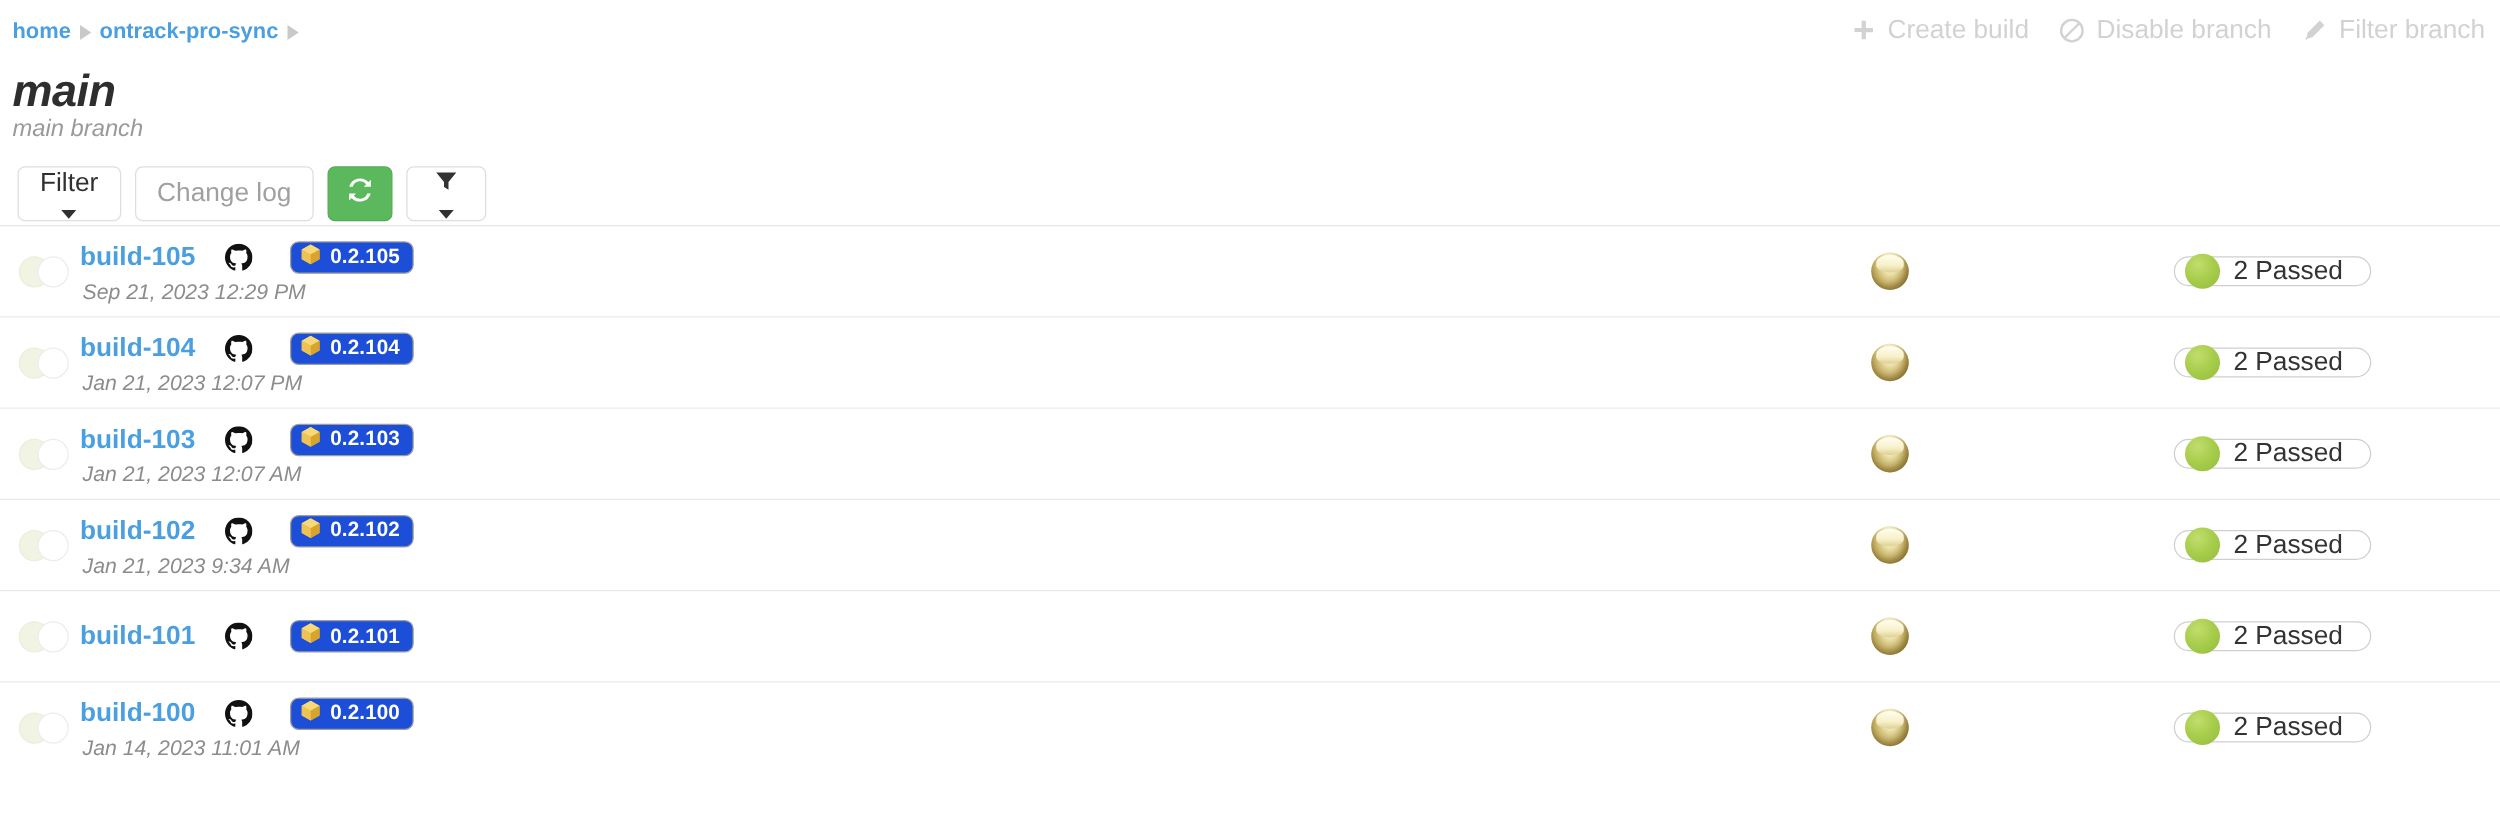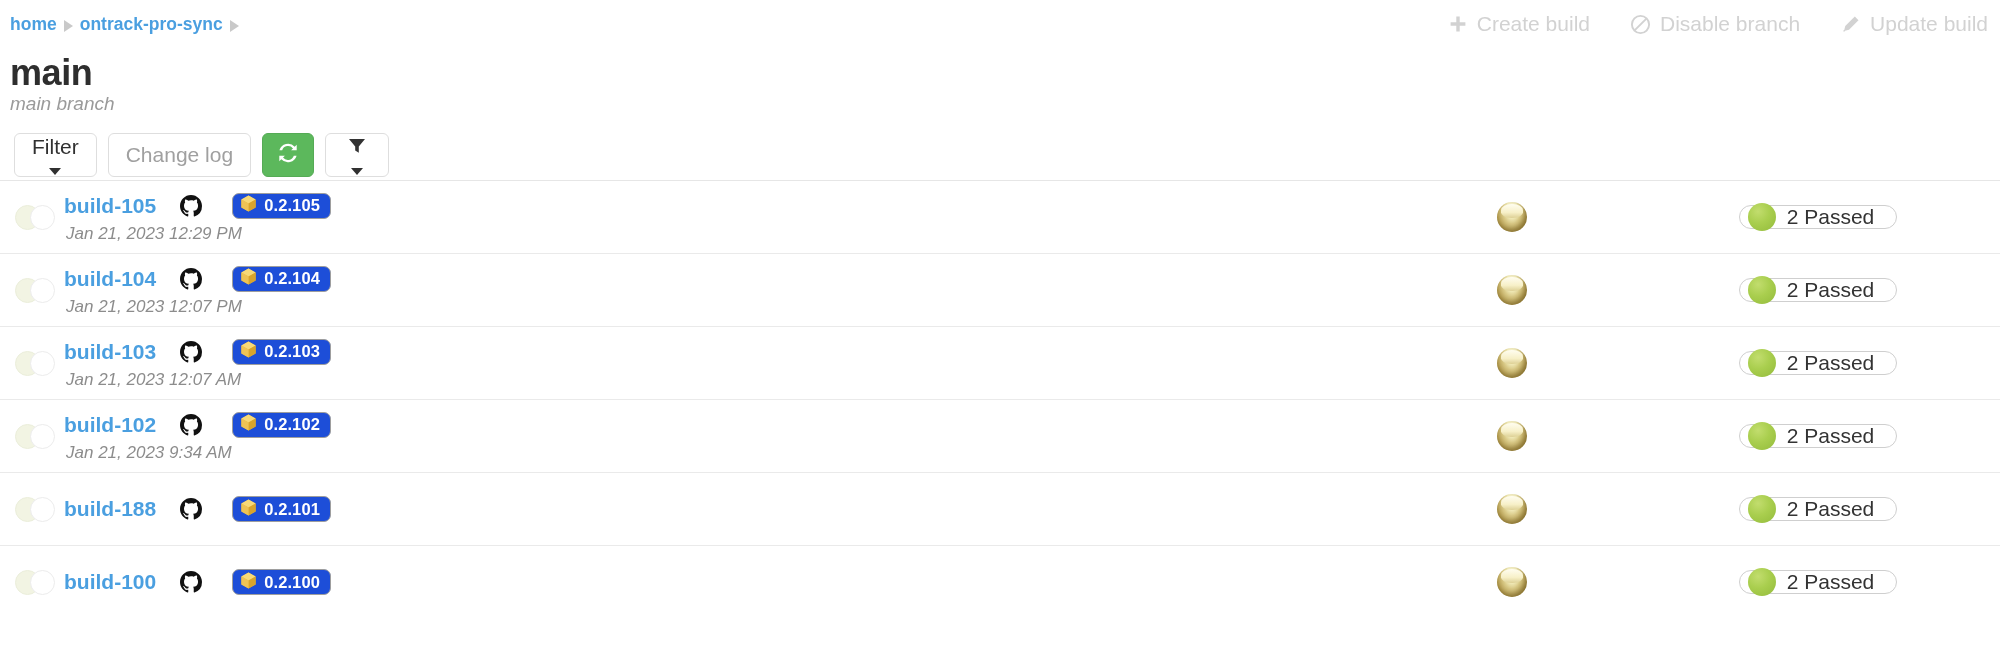--- a/index.html
+++ b/index.html
@@ -42,21 +42,21 @@
     top: 1px;
   }
 
   
   .top-actions {
     position: absolute;
     right: 12px;
     top: 12px;
     display: flex;
     align-items: flex-start;
-    gap: 40px;
+    gap: 24px;
   }
   .top-action {
     display: flex;
     align-items: center;
     gap: 9px;
     color: #d2d2d2;
     font-size: 21px;
     cursor: pointer;
     white-space: nowrap;
   }
@@ -64,20 +64,21 @@
 
   
   .page-title {
     position: absolute;
     left: 10px;
     top: 52px;
     font-size: 36px;
     font-weight: bold;
     color: #2e2e2e;
     letter-spacing: -0.4px;
+    font-style: italic;
   }
   .page-subtitle {
     position: absolute;
     left: 10px;
     top: 93px;
     font-size: 19px;
     font-style: italic;
     color: #9a9a9a;
   }
 
@@ -285,21 +286,21 @@
       </span>
       <span>Disable branch</span>
     </div>
     <div class="top-action">
       <span class="ta-icon">
         <svg width="21" height="21" viewBox="0 0 22 22">
           <path d="M15.5 2.6l3.9 3.9-10 10-5.2 1.3 1.3-5.2z" fill="#d2d2d2"></path>
           <path d="M3.6 18.4l1.6-.4-1.2-1.2z" fill="#bbbbbb"></path>
         </svg>
       </span>
-      <span>Update build</span>
+      <span>Filter branch</span>
     </div>
   </div>
 
   <div class="page-title">main</div>
   <div class="page-subtitle">main branch</div>
 
   <div class="toolbar">
     <div class="btn">
       <span>Filter</span>
       <span class="caret"></span>
@@ -346,21 +347,21 @@
             <svg width="19" height="19" viewBox="0 0 24 24">
               <path d="M12 2l9 5v10l-9 5-9-5V7z" fill="#e8b73c"></path>
               <path d="M12 2l9 5-9 5-9-5z" fill="#f7d978"></path>
               <path d="M12 12l9-5v10l-9 5z" fill="#d9a42c"></path>
               <path d="M3 7l9 5v10L3 17z" fill="#eec355"></path>
             </svg>
           </span>
           <span class="vtext">0.2.105</span>
         </span>
       </div>
-      <div class="build-time">Jan 21, 2023 12:29 PM</div>
+      <div class="build-time">Sep 21, 2023 12:29 PM</div>
     </div>
     <div class="col-promo">
       <div class="medal"></div>
     </div>
     <div class="col-validations">
       <span class="passed-pill">
         <span class="dot"></span>
         <span class="ptext">2 Passed</span>
       </span>
     </div>
@@ -488,21 +489,21 @@
 
   <div class="build-row">
     <div class="col-toggle">
       <div class="twin-circles">
         <div class="c c1"></div>
             <div class="c c2"></div>
       </div>
     </div>
     <div class="col-main">
       <div class="build-head">
-        <a class="build-name">build-188</a>
+        <a class="build-name">build-101</a>
         <span class="gh-icon">
           <svg width="22" height="22" viewBox="0 0 16 16">
             <path fill="#111111" d="M8 0C3.58 0 0 3.58 0 8c0 3.54 2.29 6.53 5.47 7.59.4.07.55-.17.55-.38 0-.19-.01-.82-.01-1.49-2.01.37-2.53-.49-2.69-.94-.09-.23-.48-.94-.82-1.13-.28-.15-.68-.52-.01-.53.63-.01 1.08.58 1.23.82.72 1.21 1.87.87 2.33.66.07-.52.28-.87.51-1.07-1.78-.2-3.64-.89-3.64-3.95 0-.87.31-1.59.82-2.15-.08-.2-.36-1.02.08-2.12 0 0 .67-.21 2.2.82a7.4 7.4 0 0 1 2-.27c.68 0 1.36.09 2 .27 1.53-1.04 2.2-.82 2.2-.82.44 1.1.16 1.92.08 2.12.51.56.82 1.27.82 2.15 0 3.07-1.87 3.75-3.65 3.95.29.25.54.73.54 1.48 0 1.07-.01 1.93-.01 2.2 0 .21.15.46.55.38A8.01 8.01 0 0 0 16 8c0-4.42-3.58-8-8-8z"></path>
           </svg>
         </span>
         <span class="version-badge">
           <span>
             <svg width="19" height="19" viewBox="0 0 24 24">
               <path d="M12 2l9 5v10l-9 5-9-5V7z" fill="#e8b73c"></path>
               <path d="M12 2l9 5-9 5-9-5z" fill="#f7d978"></path>
@@ -545,20 +546,21 @@
             <svg width="19" height="19" viewBox="0 0 24 24">
               <path d="M12 2l9 5v10l-9 5-9-5V7z" fill="#e8b73c"></path>
               <path d="M12 2l9 5-9 5-9-5z" fill="#f7d978"></path>
               <path d="M12 12l9-5v10l-9 5z" fill="#d9a42c"></path>
               <path d="M3 7l9 5v10L3 17z" fill="#eec355"></path>
             </svg>
           </span>
           <span class="vtext">0.2.100</span>
         </span>
       </div>
+      <div class="build-time">Jan 14, 2023 11:01 AM</div>
     </div>
     <div class="col-promo">
       <div class="medal"></div>
     </div>
     <div class="col-validations">
       <span class="passed-pill">
         <span class="dot"></span>
         <span class="ptext">2 Passed</span>
       </span>
     </div>

